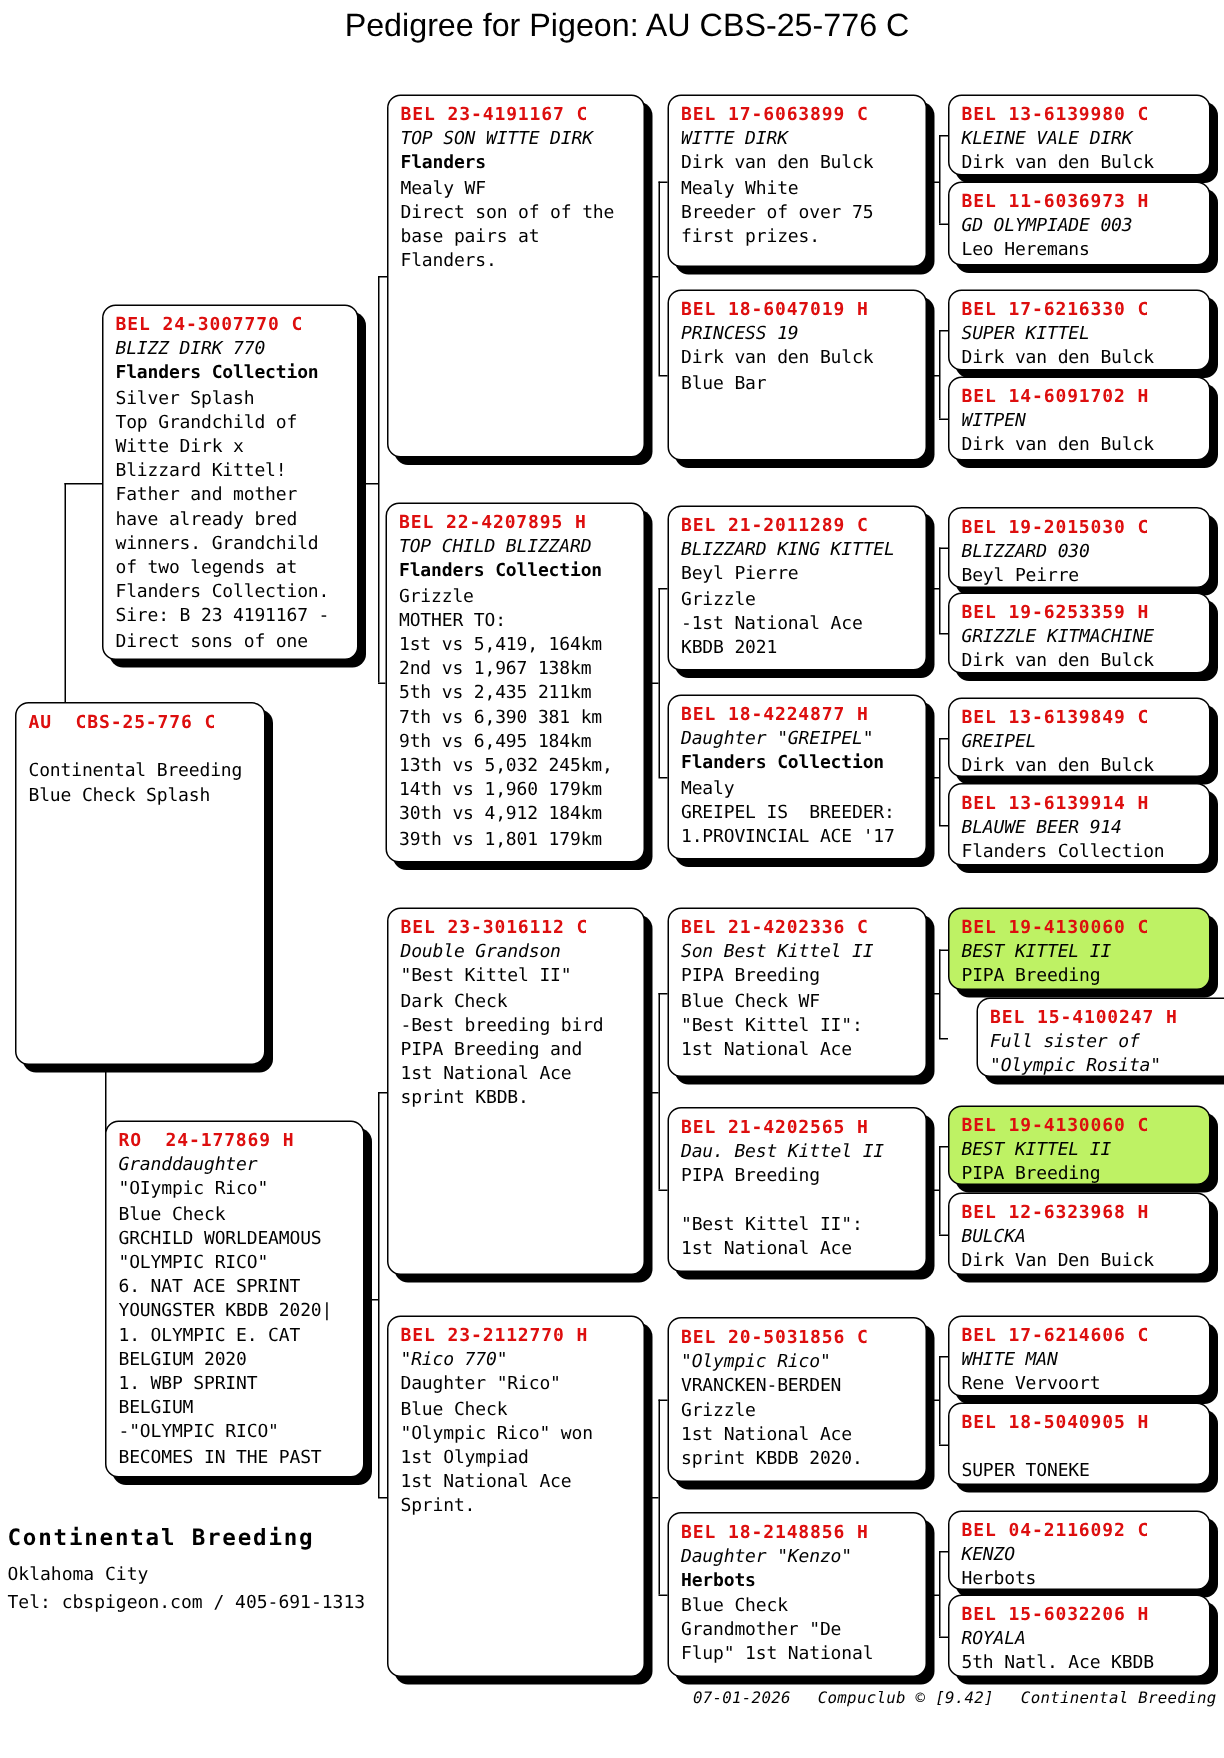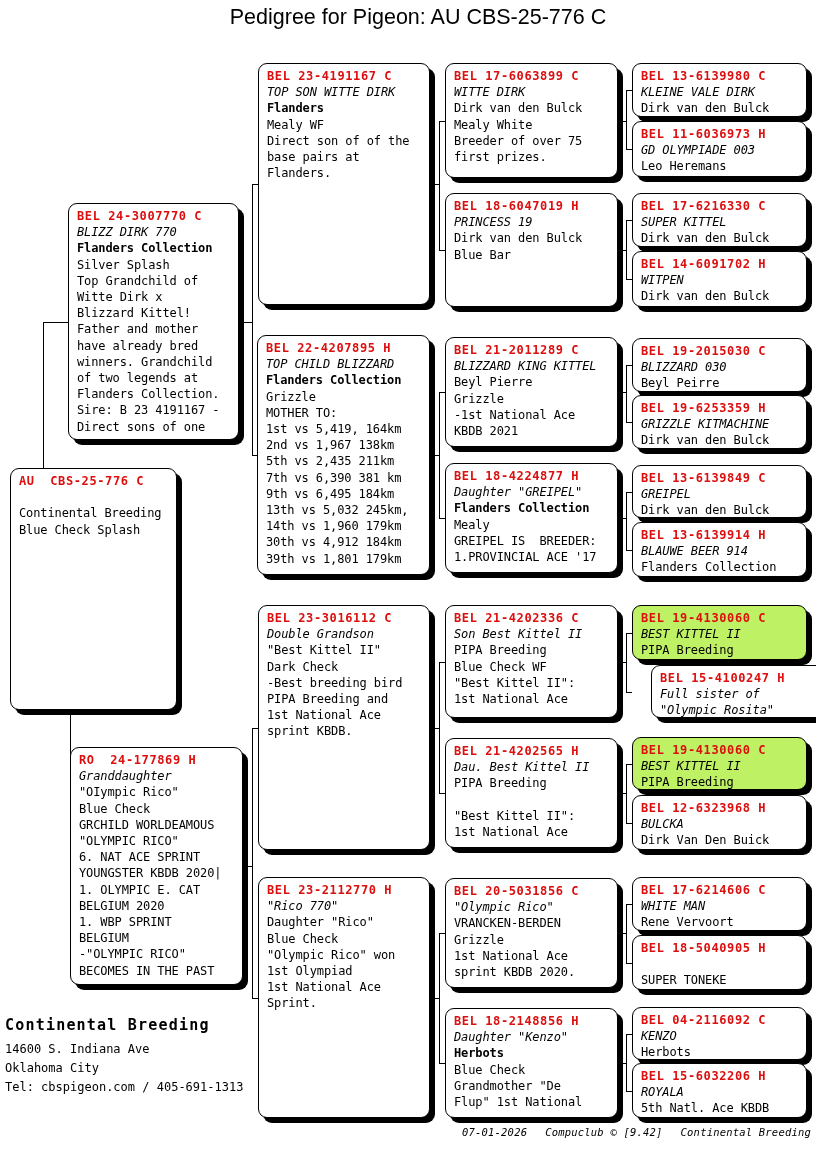--- a/index.html
+++ b/index.html
@@ -312,18 +312,17 @@
     </div>
     <div class="box" style="left: 632px; top: 1063px; width: 175px; height: 55px;">
       <div class="ring">BEL 15-6032206 H</div>
       <div class="ln i">ROYALA</div>
       <div class="ln">5th Natl. Ace KBDB</div>
     </div>
   </div>
 
 <div id="contact">
   <div class="cname">Continental Breeding</div>
-  <div class="cline">14600 S. Indiana Ave</div>
   <div class="cline">Oklahoma City</div>
   <div class="cline">Tel: cbspigeon.com / 405-691-1313</div>
 </div>
 
 <div id="footer"><span>07-01-2026</span><span>Compuclub © [9.42]</span><span>Continental Breeding</span></div>
 
 </body></html>

